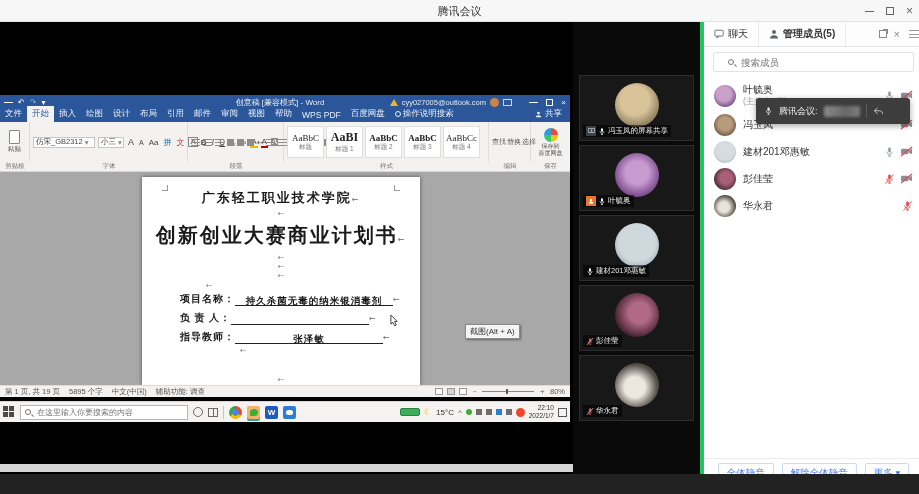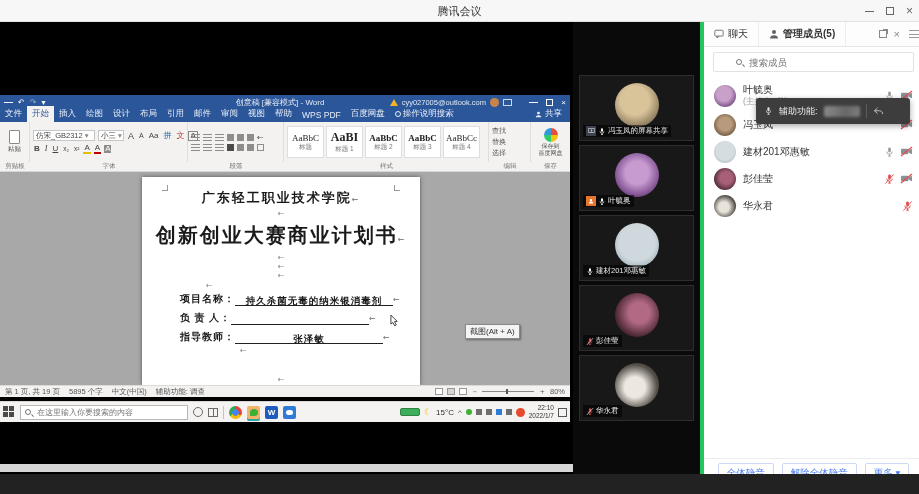--- a/index.html
+++ b/index.html
@@ -37,21 +37,21 @@
   .w-share{margin-left:auto;padding:2px 8px;display:flex;gap:3px;align-items:center;text-align:right;}
 
   .w-ribbon{left:0;top:27px;width:570px;height:50px;background:#f3f2f1;border-bottom:1px solid #d8d6d4;color:#444;}
   .rb-row{position:absolute;left:0;top:0;right:0;height:40px;display:flex;}
   .rb-group{position:relative;height:40px;border-right:1px solid #e0dedc;display:flex;align-items:center;padding:0 3px;gap:3px;}
   .rb-labels{position:absolute;left:0;top:40px;right:0;height:10px;display:flex;font-size:6.5px;color:#777;}
   .rb-label{text-align:center;}
   .paste-icon{width:11px;height:14px;border:1px solid #8a8886;background:#fff;border-radius:1px;margin:0 auto;}
   .fontbox{border:1px solid #c8c6c4;background:#fff;padding:0 2px;font-size:7.5px;height:11px;display:flex;align-items:center;gap:2px;white-space:nowrap;}
   .glyphbtn{font-size:8px;padding:0 1px;}
-  .rb-col{display:flex;flex-direction:column;gap:2px;}
+  .rb-col{display:flex;flex-direction:row;gap:2px;}
   .rb-line{display:flex;align-items:center;gap:3px;}
   .sq{width:7px;height:7px;background:#8f8d8b;display:inline-block;}
   .bar3{width:9px;height:7px;display:inline-block;background:linear-gradient(#8f8d8b 1px,transparent 1px) 0 0/9px 3px;}
   .stylechip{background:#fff;border:1px solid #e0dedc;width:37px;height:32px;display:flex;flex-direction:column;align-items:center;justify-content:center;}
   .stylechip .pv{font-family:"Liberation Serif",serif;font-size:9px;color:#222;white-space:nowrap;}
   .stylechip .nm{font-size:6.5px;color:#777;white-space:nowrap;}
   .baidu{width:14px;height:14px;border-radius:50%;background:conic-gradient(#e74c3c 0 25%,#f1c40f 0 50%,#2ecc71 0 75%,#3498db 0);margin:0 auto;}
   .edit-item{font-size:7px;line-height:1.45;white-space:nowrap;color:#555;}
 
   .w-doc{left:0;top:77px;width:570px;height:213px;background:#a8a8a8;overflow:hidden;}
@@ -131,21 +131,21 @@
   .panel{left:700px;top:22px;width:219px;height:472px;background:#fff;border-left:4px solid #22c55e;}
   .p-header{left:0;top:0;width:219px;height:25px;display:flex;align-items:stretch;border-bottom:1px solid #e6e6e6;background:#fdfdfd;}
   .p-tab{display:flex;align-items:center;gap:4px;padding:0 10px;font-size:10px;color:#333;border-right:1px solid #ececec;}
   .p-tab.active{font-weight:bold;}
   .p-hicons{margin-left:auto;display:flex;align-items:center;gap:7px;padding-right:4px;color:#8a8a8a;}
   .popout{width:8px;height:8px;border:1px solid #8a8a8a;position:relative;}
   .popout::after{content:"";position:absolute;right:-2px;top:-2px;width:4px;height:4px;border-top:1px solid #8a8a8a;border-right:1px solid #8a8a8a;}
   .hx{font-size:11px;line-height:1;}
   .hamb{width:10px;height:8px;border-top:1px solid #9a9a9a;border-bottom:1px solid #9a9a9a;background:linear-gradient(#9a9a9a 1px,transparent 1px) 0 3px/10px 10px no-repeat;margin-left:2px;}
   .p-search{left:0;top:25px;width:219px;height:30px;padding:5px 9px;}
-  .p-search .box{width:100%;height:20px;border:1px solid #e2e2e2;border-radius:2px;display:flex;align-items:center;gap:5px;padding:0 22px;background:#fff;}
+  .p-search .box{width:100%;height:20px;border:1px solid #e2e2e2;border-radius:2px;display:flex;align-items:center;gap:5px;padding:0 14px;background:#fff;}
   .p-search input{border:none;outline:none;flex:1;font-size:9.5px;color:#555;font-family:inherit;background:transparent;}
   .mlist{left:0;top:58px;width:219px;}
   .mrow{position:relative;display:flex;align-items:center;padding:0 10px;height:27px;gap:7px;}
   .mrow.tall{height:31px;}
   .mavatar{width:22px;height:22px;border-radius:50%;flex:none;}
   .mname{font-size:10px;color:#333;line-height:1.2;white-space:nowrap;overflow:hidden;}
   .msub{font-size:8.5px;color:#9a9a9a;}
   .micons{margin-left:auto;display:flex;align-items:center;gap:5px;}
   .speaktip{position:absolute;left:52px;top:76px;width:154px;height:26px;background:#3d3d3d;border-radius:3px;box-shadow:0 2px 6px rgba(0,0,0,.35);display:flex;align-items:center;gap:6px;padding:0 8px;z-index:5;}
   .speaktip .txt{color:#eee;font-size:9px;white-space:nowrap;}
@@ -609,21 +609,21 @@
         </span>
       </div>
     </div>
 
     <div class="speaktip">
       <svg width="9" height="10" viewBox="0 0 12 12">
           <rect x="4.5" y="1" width="3" height="5.5" rx="1.5" fill="#ddd"></rect>
           <path d="M3 5.5a3 3 0 0 0 6 0" fill="none" stroke="#ddd"></path>
           <path d="M6 8.5v2M4.5 10.5h3" stroke="#ddd"></path>
         </svg>
-      <span class="txt">辅助功能:</span>
+      <span class="txt">腾讯会议:</span>
       <span class="blob"></span>
       <span class="tipdiv"></span>
       <svg width="11" height="9" viewBox="0 0 12 10">
           <path d="M5 1L1.5 4.2 5 7.4M1.5 4.2h5.5a3.5 3.2 0 0 1 3.5 3.6" stroke="#ccc" fill="none"></path>
         </svg>
     </div>
 
     <div class="abs p-footer">
       <button class="pbtn">全体静音</button>
       <button class="pbtn">解除全体静音</button>

